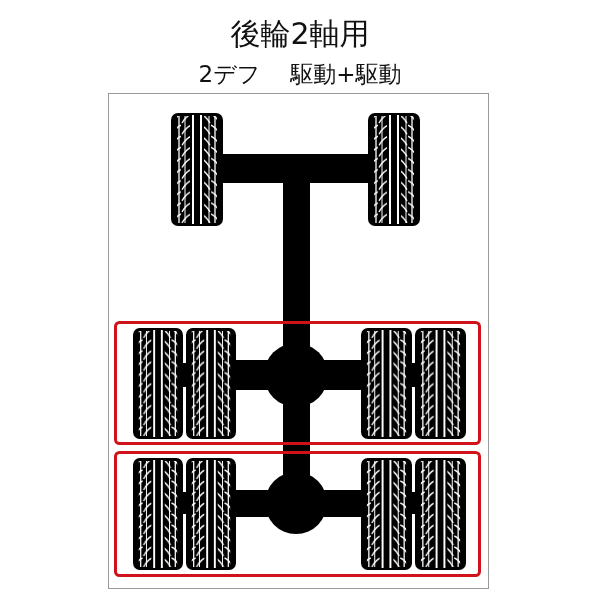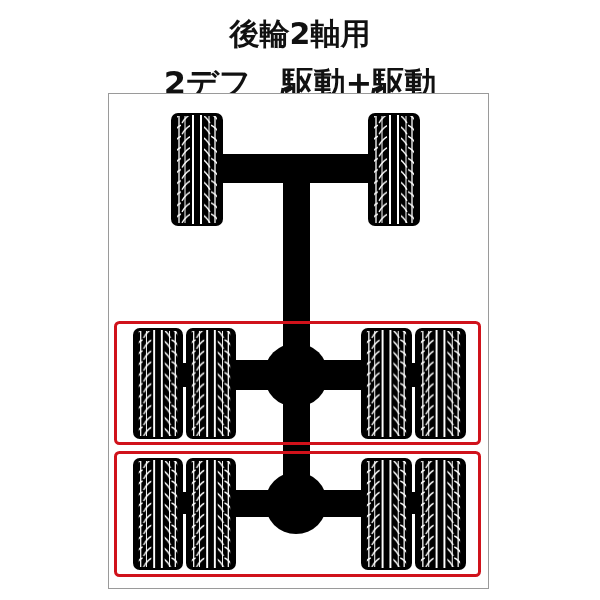--- a/index.html
+++ b/index.html
@@ -1,19 +1,19 @@
 <!DOCTYPE html>
 <html><head>
   <meta charset="utf-8">
   <style>
     html, body { margin: 0; padding: 0; background: #ffffff; }
     body { width: 600px; height: 600px; position: relative; overflow: hidden; font-family: "DejaVu Sans", sans-serif; }
-    .title { position: absolute; left: 0; width: 600px; text-align: center; color: #111; font-weight: bold; letter-spacing: 0px; }
+    .title { position: absolute; left: 0; width: 600px; text-align: center; color: #111; font-weight: normal; letter-spacing: 0px; }
     .title1 { top: 14px; font-size: 30px; line-height: 40px; }
-    .title2 { top: 64px; font-size: 32px; line-height: 38px; }
+    .title2 { top: 55px; font-size: 23px; line-height: 38px; }
     .title2 .gap { display: inline-block; width: 30px; }
     .frame { position: absolute; left: 108px; top: 93px; width: 381px; height: 496px; border: 1.5px solid #9a9a9a; box-sizing: border-box; background: #fff; }
     svg.diagram { position: absolute; left: 0; top: 0; width: 600px; height: 600px; }
   </style>
 </head>
 <body>
 
 <div class="title title1">後輪2軸用</div>
 <div class="title title2">
   <span>2デフ</span><span class="gap"></span><span>駆動+駆動</span>

